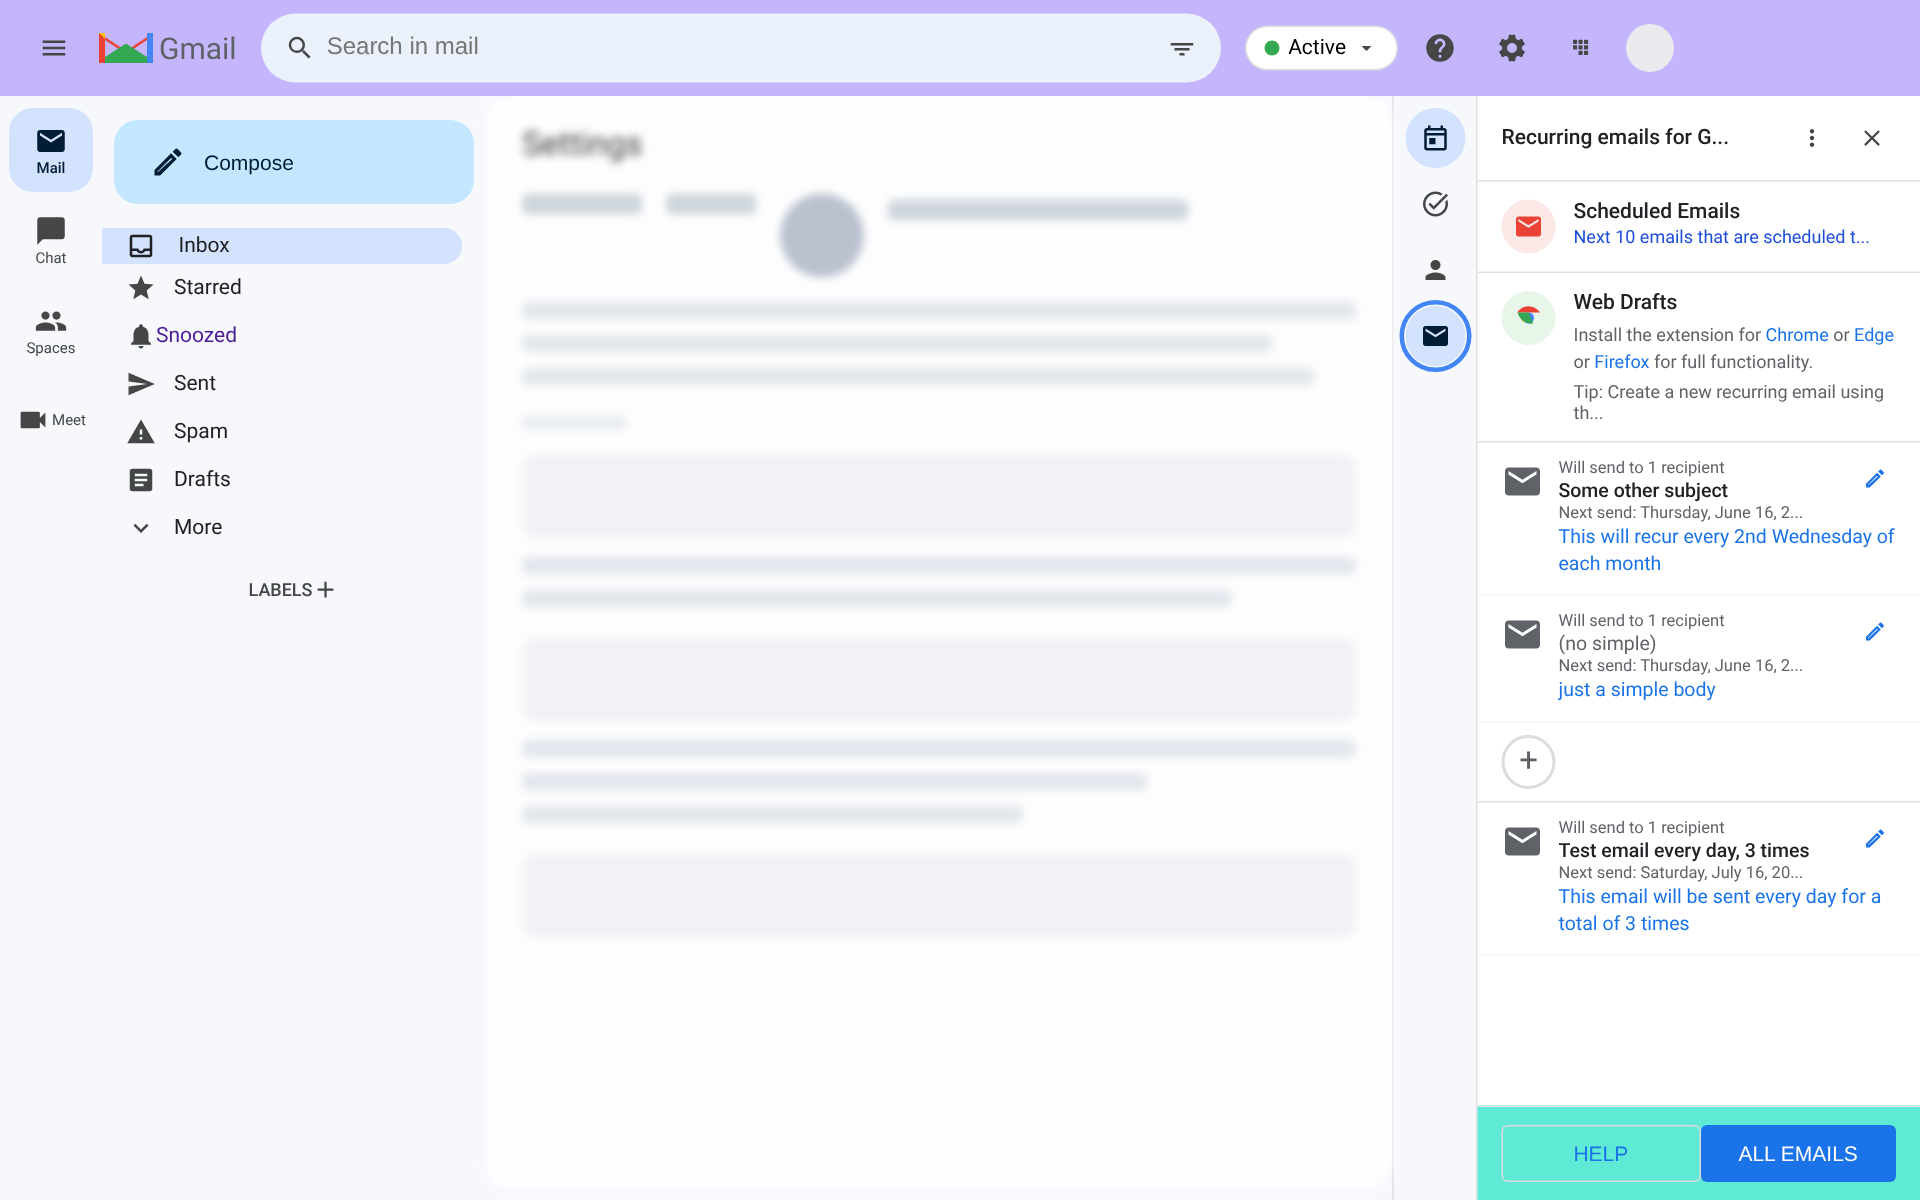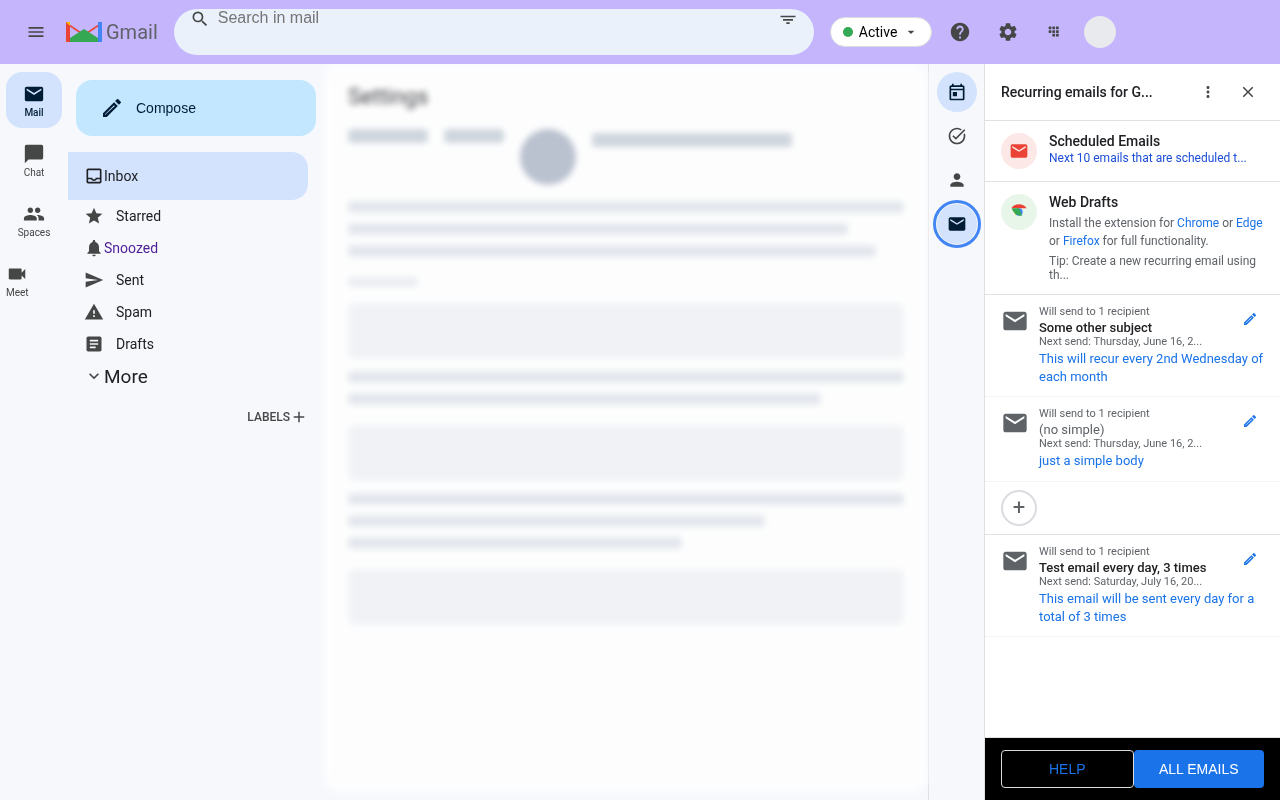--- a/index.html
+++ b/index.html
@@ -18,21 +18,21 @@
     <svg width="40" height="28" viewBox="0 0 40 28">
       <path fill="#EA4335" d="M2 4l18 12L38 4v2L20 18 2 6z"></path>
       <path fill="#EA4335" d="M2 4v20h4V8z"></path>
       <path fill="#4285F4" d="M34 4v20h4V4z"></path>
       <path fill="#34A853" d="M34 24H6v-4l14-9 14 9z"></path>
       <path fill="#FBBC05" d="M2 4l4 4V4H2z"></path>
       <rect x="0" y="0" width="40" height="28" fill="none"></rect>
     </svg>
     <span style="font-size:20px;color:#5f6368;font-weight:400;">Gmail</span>
   </div>
-  <div style="flex:1;max-width:640px;background:#eaf1fb;border-radius:24px;display:flex;align-items:flex-start;padding:0 16px;height:46px;gap:8px;">
+  <div style="flex:1;max-width:640px;background:#eaf1fb;border-radius:24px;display:flex;align-items:center;padding:0 16px;height:46px;gap:8px;">
     <svg xmlns="http://www.w3.org/2000/svg" width="20" height="20" viewBox="0 0 24 24" fill="#444746">
       <path d="M15.5 14h-.79l-.28-.27A6.471 6.471 0 0 0 16 9.5 6.5 6.5 0 1 0 9.5 16c1.61 0 3.09-.59 4.23-1.57l.27.28v.79l5 4.99L20.49 19l-4.99-5zm-6 0C7.01 14 5 11.99 5 9.5S7.01 5 9.5 5 14 7.01 14 9.5 11.99 14 9.5 14z"></path>
     </svg>
     <input type="text" style="flex: 1 1 0%; border: none; background: transparent; font-size: 16px; color: rgb(32, 33, 36); outline: none;" placeholder="Search in mail">
     <svg xmlns="http://www.w3.org/2000/svg" width="20" height="20" viewBox="0 0 24 24" fill="#444746" style="cursor:pointer;">
       <path d="M10 18h4v-2h-4v2zm-7-10v2h18V8H3zm3 6h12v-2H6v2z"></path>
     </svg>
   </div>
   <div style="display:flex;align-items:center;gap:6px;padding:6px 12px;border:1px solid #dadce0;border-radius:20px;font-size:14px;cursor:pointer;background:white;margin-left:8px;">
     <div style="width:10px;height:10px;border-radius:50%;background:#34a853;"></div>
@@ -73,37 +73,37 @@
         <path d="M20 2H4c-1.1 0-2 .9-2 2v18l4-4h14c1.1 0 2-.9 2-2V4c0-1.1-.9-2-2-2z"></path>
       </svg>
       <span style="font-size:10px;color:#444746;">Chat</span>
     </div>
     <div style="width:56px;height:56px;display:flex;flex-direction:column;align-items:center;justify-content:center;border-radius:16px;cursor:pointer;gap:2px;">
       <svg xmlns="http://www.w3.org/2000/svg" width="22" height="22" viewBox="0 0 24 24" fill="#444746">
         <path d="M16 11c1.66 0 2.99-1.34 2.99-3S17.66 5 16 5c-1.66 0-3 1.34-3 3s1.34 3 3 3zm-8 0c1.66 0 2.99-1.34 2.99-3S9.66 5 8 5C6.34 5 5 6.34 5 8s1.34 3 3 3zm0 2c-2.33 0-7 1.17-7 3.5V19h14v-2.5c0-2.33-4.67-3.5-7-3.5zm8 0c-.29 0-.62.02-.97.05 1.16.84 1.97 1.97 1.97 3.45V19h6v-2.5c0-2.33-4.67-3.5-7-3.5z"></path>
       </svg>
       <span style="font-size:10px;color:#444746;">Spaces</span>
     </div>
-    <div style="width:56px;height:56px;display:flex;flex-direction:column;align-items:flex-start;justify-content:center;border-radius:16px;cursor:pointer;gap:2px;">
+    <div style="width:56px;height:56px;display:flex;flex-direction:row;align-items:center;justify-content:center;border-radius:16px;cursor:pointer;gap:2px;">
       <svg xmlns="http://www.w3.org/2000/svg" width="22" height="22" viewBox="0 0 24 24" fill="#444746">
         <path d="M17 10.5V7c0-.55-.45-1-1-1H4c-.55 0-1 .45-1 1v10c0 .55.45 1 1 1h12c.55 0 1-.45 1-1v-3.5l4 4v-11l-4 4z"></path>
       </svg>
       <span style="font-size:10px;color:#444746;">Meet</span>
     </div>
   </div>
 
   <div style="width:256px;background:#f6f8fc;padding:8px 0;flex-shrink:0;overflow-y:auto;">
     <button style="display:flex;align-items:center;gap:12px;margin:8px 8px 16px 8px;padding:16px 24px;background:#c2e7ff;border-radius:16px;cursor:pointer;font-size:14px;font-weight:500;color:#001d35;border:none;width:calc(100% - 16px);">
       <svg xmlns="http://www.w3.org/2000/svg" width="24" height="24" viewBox="0 0 24 24" fill="#001d35">
         <path d="M3 17.25V21h3.75L17.81 9.94l-3.75-3.75L3 17.25zm2.92 1.83H5v-.75l9.06-9.06.75.75-9.89 9.06zM20.71 5.63l-2.34-2.34a1.003 1.003 0 0 0-1.42 0l-1.83 1.83 3.75 3.75 1.84-1.84a1.003 1.003 0 0 0 0-1.4z"></path>
       </svg>
       <span>Compose</span>
     </button>
 
-    <div style="display:flex;align-items:center;gap:0;padding:0 16px;height:48px;border-radius:0 16px 16px 0;cursor:pointer;font-size:14px;color:#202124;margin-right:16px;background:#d3e3fd;">
+    <div style="display:flex;align-items:center;gap:15px;padding:0 16px;height:24px;border-radius:0 16px 16px 0;cursor:pointer;font-size:14px;color:#202124;margin-right:16px;background:#d3e3fd;">
       <svg xmlns="http://www.w3.org/2000/svg" width="20" height="20" viewBox="0 0 24 24" fill="#202124">
         <path d="M19 3H5C3.9 3 3 3.9 3 5v14c0 1.1.9 2 2 2h14c1.1 0 2-.9 2-2V5c0-1.1-.9-2-2-2zm0 16H5v-3h3.56c.69 1.19 1.97 2 3.45 2s2.75-.81 3.45-2H19v3zm0-5h-4.99c0 1.1-.9 2-2.01 2s-2.01-.9-2.01-2H5V5h14v9z"></path>
       </svg>
       <span>Inbox</span>
     </div>
     <div style="display:flex;align-items:center;gap:12px;padding:4px 16px;height:32px;border-radius:0 16px 16px 0;cursor:pointer;font-size:14px;color:#202124;margin-right:16px;">
       <svg xmlns="http://www.w3.org/2000/svg" width="20" height="20" viewBox="0 0 24 24" fill="#444746">
         <path d="M12 17.27L18.18 21l-1.64-7.03L22 9.24l-7.19-.61L12 2 9.19 8.63 2 9.24l5.46 4.73L5.82 21z"></path>
       </svg>
       <span>Starred</span>
@@ -125,28 +125,28 @@
         <path d="M1 21h22L12 2 1 21zm12-3h-2v-2h2v2zm0-4h-2v-4h2v4z"></path>
       </svg>
       <span>Spam</span>
     </div>
     <div style="display:flex;align-items:center;gap:12px;padding:4px 16px;height:32px;border-radius:0 16px 16px 0;cursor:pointer;font-size:14px;color:#202124;margin-right:16px;">
       <svg xmlns="http://www.w3.org/2000/svg" width="20" height="20" viewBox="0 0 24 24" fill="#444746">
         <path d="M19 3H5c-1.1 0-2 .9-2 2v14c0 1.1.9 2 2 2h14c1.1 0 2-.9 2-2V5c0-1.1-.9-2-2-2zm-5 14H7v-2h7v2zm3-4H7v-2h10v2zm0-4H7V7h10v2z"></path>
       </svg>
       <span>Drafts</span>
     </div>
-    <div style="display:flex;align-items:center;padding:4px 16px;height:32px;border-radius:0 16px 16px 0;cursor:pointer;font-size:19px;color:#202124;margin-right:16px;text-align:center;">
+    <div style="display:flex;align-items:center;gap:12px;padding:4px 16px;height:32px;border-radius:0 16px 16px 0;cursor:pointer;font-size:14px;color:#202124;margin-right:16px;text-align:center;">
       <svg xmlns="http://www.w3.org/2000/svg" width="20" height="20" viewBox="0 0 24 24" fill="#444746">
         <path d="M16.59 8.59L12 13.17 7.41 8.59 6 10l6 6 6-6z"></path>
       </svg>
       <span>More</span>
     </div>
 
-    <div style="padding:8px 16px;font-size:12px;font-weight:500;color:#444746;display:flex;align-items:center;justify-content:flex-end;margin-top:8px;">
+    <div style="padding:8px 16px;font-size:12px;font-weight:500;color:#444746;display:flex;align-items:center;justify-content:center;margin-top:8px;">
       <span>LABELS</span>
       <svg xmlns="http://www.w3.org/2000/svg" width="18" height="18" viewBox="0 0 24 24" fill="#444746" style="cursor:pointer;">
         <path d="M19 13h-6v6h-2v-6H5v-2h6V5h2v6h6v2z"></path>
       </svg>
     </div>
   </div>
 
   <div style="flex:1;background:#fff;border-radius:16px;margin:0 0 8px 0;overflow:hidden;position:relative;filter:blur(3px);opacity:0.85;">
     <div style="padding:20px 24px;">
       <div style="font-size:22px;font-weight:400;color:#202124;margin-bottom:20px;">Settings</div>
@@ -302,19 +302,19 @@
             <svg xmlns="http://www.w3.org/2000/svg" width="16" height="16" viewBox="0 0 24 24" fill="#1a73e8">
               <path d="M3 17.25V21h3.75L17.81 9.94l-3.75-3.75L3 17.25zm2.92 1.83H5v-.75l9.06-9.06.75.75-9.89 9.06zM20.71 5.63l-2.34-2.34a1.003 1.003 0 0 0-1.42 0l-1.83 1.83 3.75 3.75 1.84-1.84a1.003 1.003 0 0 0 0-1.4z"></path>
             </svg>
           </button>
         </div>
         <div style="font-size:13px;color:#1a73e8;padding-left:38px;line-height:1.4;">This email will be sent every day for a total of 3 times</div>
       </div>
 
     </div>
 
-    <div style="display:flex;padding:12px 16px;gap:0;border-top:1px solid #e0e0e0;background:#000000;justify-content:flex-end;">
+    <div style="display:flex;padding:12px 16px;gap:0;border-top:1px solid #e0e0e0;background:#5eead4;justify-content:flex-end;">
       <button style="flex:1;padding:10px 16px;border-radius:4px;font-size:14px;font-weight:500;cursor:pointer;border:1px solid #dadce0;background:transparent;color:#1a73e8;">HELP</button>
       <button style="flex:1;padding:10px 16px;border-radius:4px;font-size:14px;font-weight:500;cursor:pointer;border:none;background:#1a73e8;color:#fff;">ALL EMAILS</button>
     </div>
   </div>
 
 </div>
 
 </body></html>

